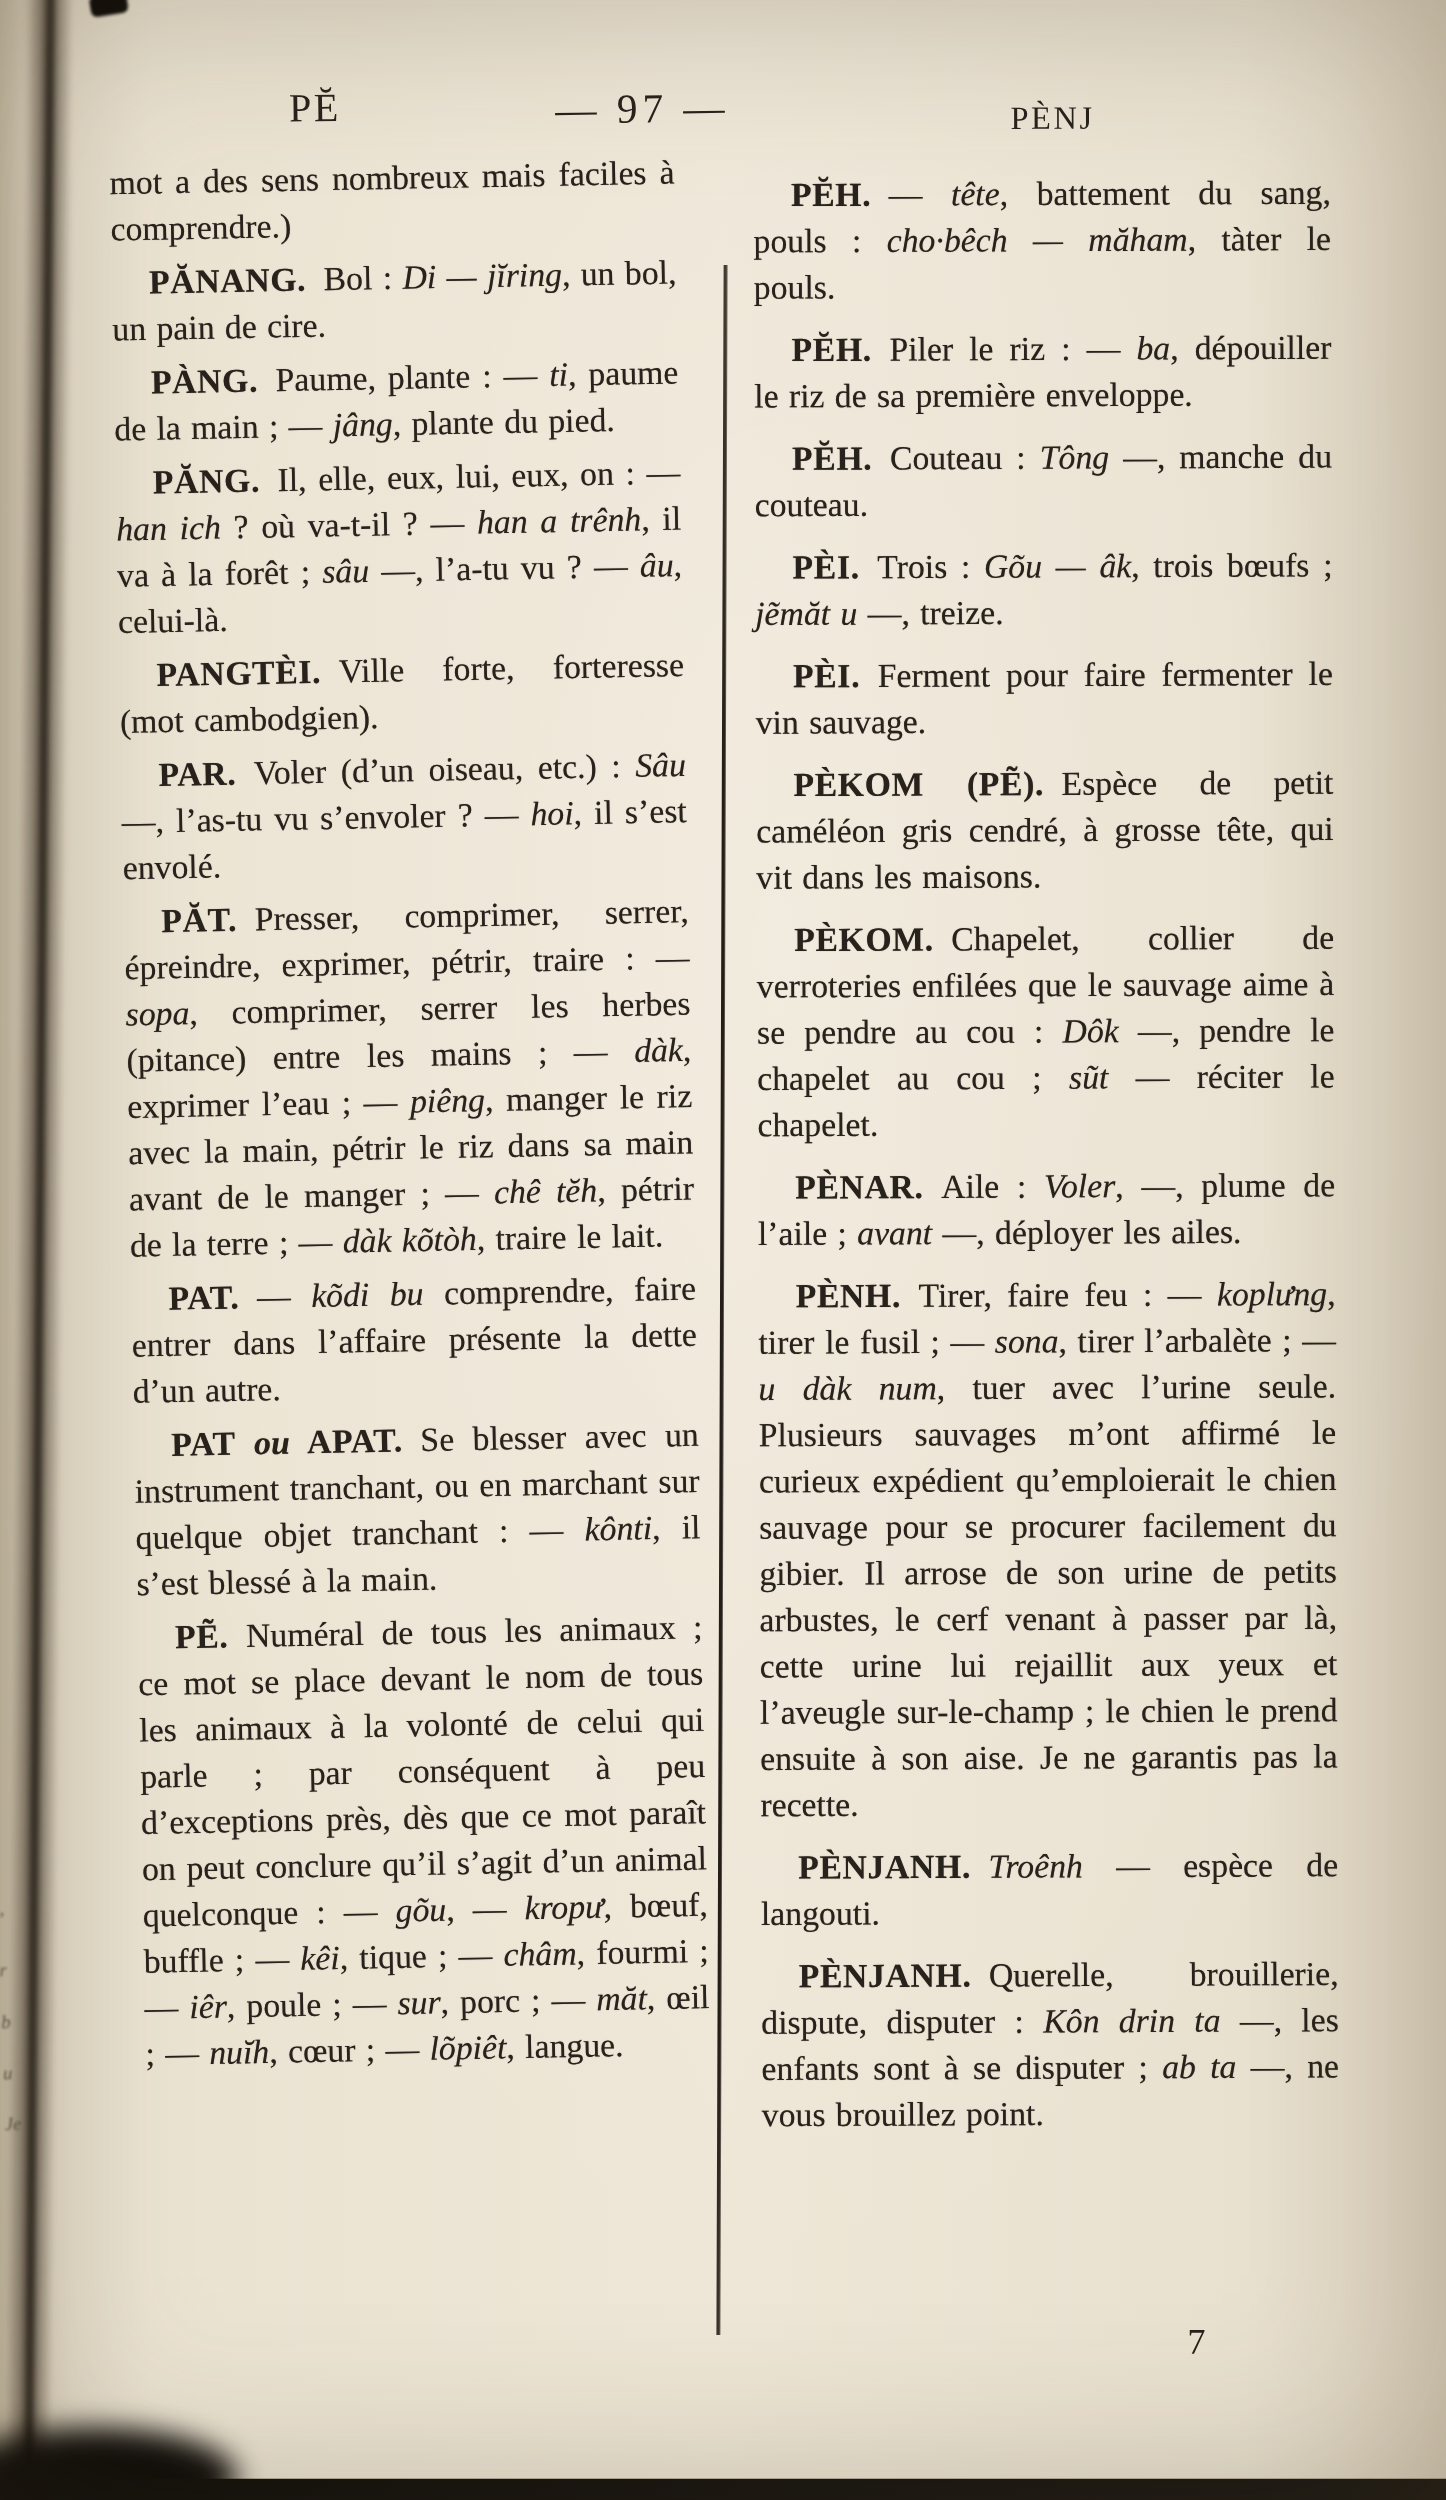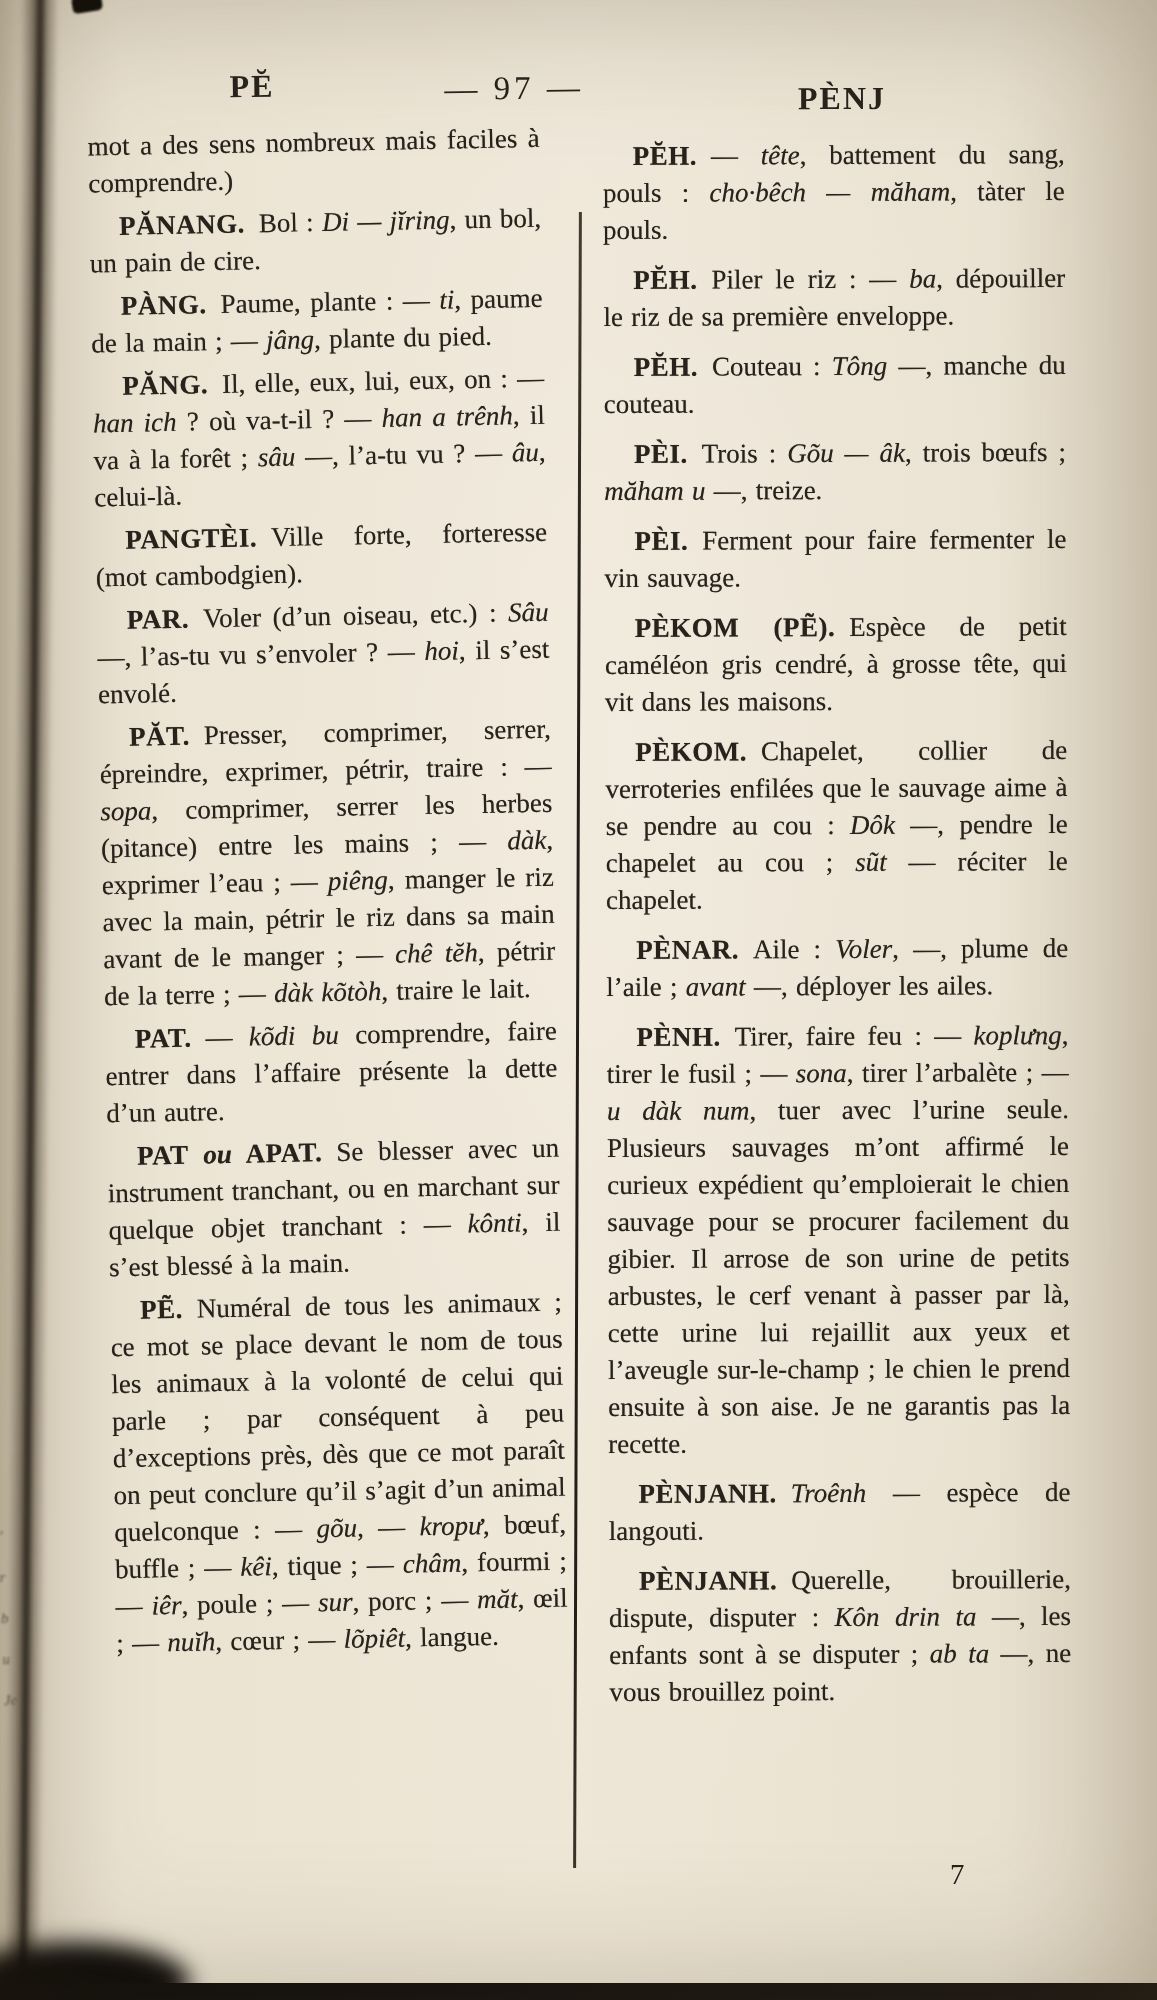--- a/index.html
+++ b/index.html
@@ -26,25 +26,25 @@
     background:#0c0a08;border-radius:5px;filter:blur(1.2px);transform:rotate(-9deg);}
   .bottom-edge{position:absolute;left:0;right:0;bottom:0;height:17px;
     background:linear-gradient(90deg,#0d0b09,#161310 55%,#1c1813);}
   .bottom-corner{position:absolute;left:-40px;bottom:-22px;width:230px;height:80px;
     background:#0d0b09;border-radius:50%;filter:blur(11px);}
   .ghost{position:absolute;left:1px;top:1528px;width:16px;display:flex;
     flex-direction:column;gap:24px;font-size:15px;color:#5f564a;
     filter:blur(.9px);transform:rotate(-2deg);font-style:italic;}
 
   
-  .rh{position:absolute;font-weight:bold;letter-spacing:2px;white-space:nowrap;
+  .rh{position:absolute;font-weight:normal;letter-spacing:2px;white-space:nowrap;
     transform:translateX(-50%) rotate(-.8deg);}
   .rh-left{left:252px;top:68px;font-size:32px;}
   .rh-center{left:514px;top:70px;font-size:33px;font-weight:normal;letter-spacing:4px;}
-  .rh-right{left:842px;top:80px;font-size:32px;transform:translateX(-50%) rotate(-.2deg);}
+  .rh-right{left:842px;top:80px;font-size:26px;transform:translateX(-50%) rotate(-.2deg);}
 
   .divider{position:absolute;left:576px;top:212px;width:3px;height:1656px;
     background:linear-gradient(180deg,#453c31,#231e18 25%,#231e18 85%,#3d352b);
     transform:rotate(.2deg);filter:blur(.4px);}
 
   
   .col{position:absolute;top:124px;font-size:27px;line-height:37px;
     text-align:justify;word-spacing:1.5px;
     text-shadow:0 0 .7px rgba(40,32,24,.55);}
   .col-left{left:102px;width:452px;transform:rotate(-1.1deg);transform-origin:50% 50%;}
@@ -91,21 +91,21 @@
       <p class="entry"><span class="term"><span>PAR.</span></span><span><span>Voler (d’un oiseau, etc.) : </span><i>Sâu</i><span> —, l’as-tu vu s’envoler ? — </span><i>hoi</i><span>, il s’est envolé.</span></span></p>
       <p class="entry"><span class="term"><span>PĂT.</span></span><span><span>Presser, comprimer, serrer, épreindre, exprimer, pétrir, traire : — </span><i>sopa</i><span>, comprimer, serrer les herbes (pitance) entre les mains ; — </span><i>dàk</i><span>, exprimer l’eau ; — </span><i>piêng</i><span>, manger le riz avec la main, pétrir le riz dans sa main avant de le manger ; — </span><i>chê tĕh</i><span>, pétrir de la terre ; — </span><i>dàk kõtòh</i><span>, traire le lait.</span></span></p>
       <p class="entry"><span class="term"><span>PAT.</span></span><span><span>— </span><i>kõdi bu</i><span> comprendre, faire entrer dans l’affaire présente la dette d’un autre.</span></span></p>
       <p class="entry"><span class="term"><span>PAT </span><i>ou</i><span> APAT.</span></span><span><span>Se blesser avec un instrument tranchant, ou en marchant sur quelque objet tranchant : — </span><i>kônti</i><span>, il s’est blessé à la main.</span></span></p>
       <p class="entry"><span class="term"><span>PẼ.</span></span><span><span>Numéral de tous les animaux ; ce mot se place devant le nom de tous les animaux à la volonté de celui qui parle ; par conséquent à peu d’exceptions près, dès que ce mot paraît on peut conclure qu’il s’agit d’un animal quelconque : — </span><i>gõu</i><span>, — </span><i>kropư</i><span>, bœuf, buffle ; — </span><i>kêi</i><span>, tique ; — </span><i>châm</i><span>, fourmi ; — </span><i>iêr</i><span>, poule ; — </span><i>sur</i><span>, porc ; — </span><i>măt</i><span>, œil ; — </span><i>nuĭh</i><span>, cœur ; — </span><i>lõpiêt</i><span>, langue.</span></span></p>
     </div>
   <div class="col col-right">
       <p class="entry"><span class="term"><span>PĔH.</span></span><span><span>— </span><i>tête</i><span>, battement du sang, pouls : </span><i>cho·bêch — măham</i><span>, tàter le pouls.</span></span></p>
       <p class="entry"><span class="term"><span>PĔH.</span></span><span><span>Piler le riz : — </span><i>ba</i><span>, dépouiller le riz de sa première enveloppe.</span></span></p>
       <p class="entry"><span class="term"><span>PĔH.</span></span><span><span>Couteau : </span><i>Tông</i><span> —, manche du couteau.</span></span></p>
-      <p class="entry"><span class="term"><span>PÈI.</span></span><span><span>Trois : </span><i>Gõu — âk</i><span>, trois bœufs ; </span><i>măham u</i><span> —, treize.</span></span></p>
+      <p class="entry"><span class="term"><span>PÈI.</span></span><span><span>Trois : </span><i>Gõu — âk</i><span>, trois bœufs ; </span><i>jẽmăt u</i><span> —, treize.</span></span></p>
       <p class="entry"><span class="term"><span>PÈI.</span></span><span><span>Ferment pour faire fermenter le vin sauvage.</span></span></p>
       <p class="entry"><span class="term"><span>PÈKOM (PẼ).</span></span><span><span>Espèce de petit caméléon gris cendré, à grosse tête, qui vit dans les maisons.</span></span></p>
       <p class="entry"><span class="term"><span>PÈKOM.</span></span><span><span>Chapelet, collier de verroteries enfilées que le sauvage aime à se pendre au cou : </span><i>Dôk</i><span> —, pendre le chapelet au cou ; </span><i>sũt</i><span> — réciter le chapelet.</span></span></p>
       <p class="entry"><span class="term"><span>PÈNAR.</span></span><span><span>Aile : </span><i>Voler</i><span>, —, plume de l’aile ; </span><i>avant</i><span> —, déployer les ailes.</span></span></p>
       <p class="entry"><span class="term"><span>PÈNH.</span></span><span><span>Tirer, faire feu : — </span><i>koplưng</i><span>, tirer le fusil ; — </span><i>sona</i><span>, tirer l’arbalète ; — </span><i>u dàk num</i><span>, tuer avec l’urine seule. Plusieurs sauvages m’ont affirmé le curieux expédient qu’emploierait le chien sauvage pour se procurer facilement du gibier. Il arrose de son urine de petits arbustes, le cerf venant à passer par là, cette urine lui rejaillit aux yeux et l’aveugle sur-le-champ ; le chien le prend ensuite à son aise. Je ne garantis pas la recette.</span></span></p>
       <p class="entry"><span class="term"><span>PÈNJANH.</span></span><span><i>Troênh</i><span> — espèce de langouti.</span></span></p>
       <p class="entry"><span class="term"><span>PÈNJANH.</span></span><span><span>Querelle, brouillerie, dispute, disputer : </span><i>Kôn drin ta</i><span> —, les enfants sont à se disputer ; </span><i>ab ta</i><span> —, ne vous brouillez point.</span></span></p>
     </div>
 
   <div class="folio">7</div>

